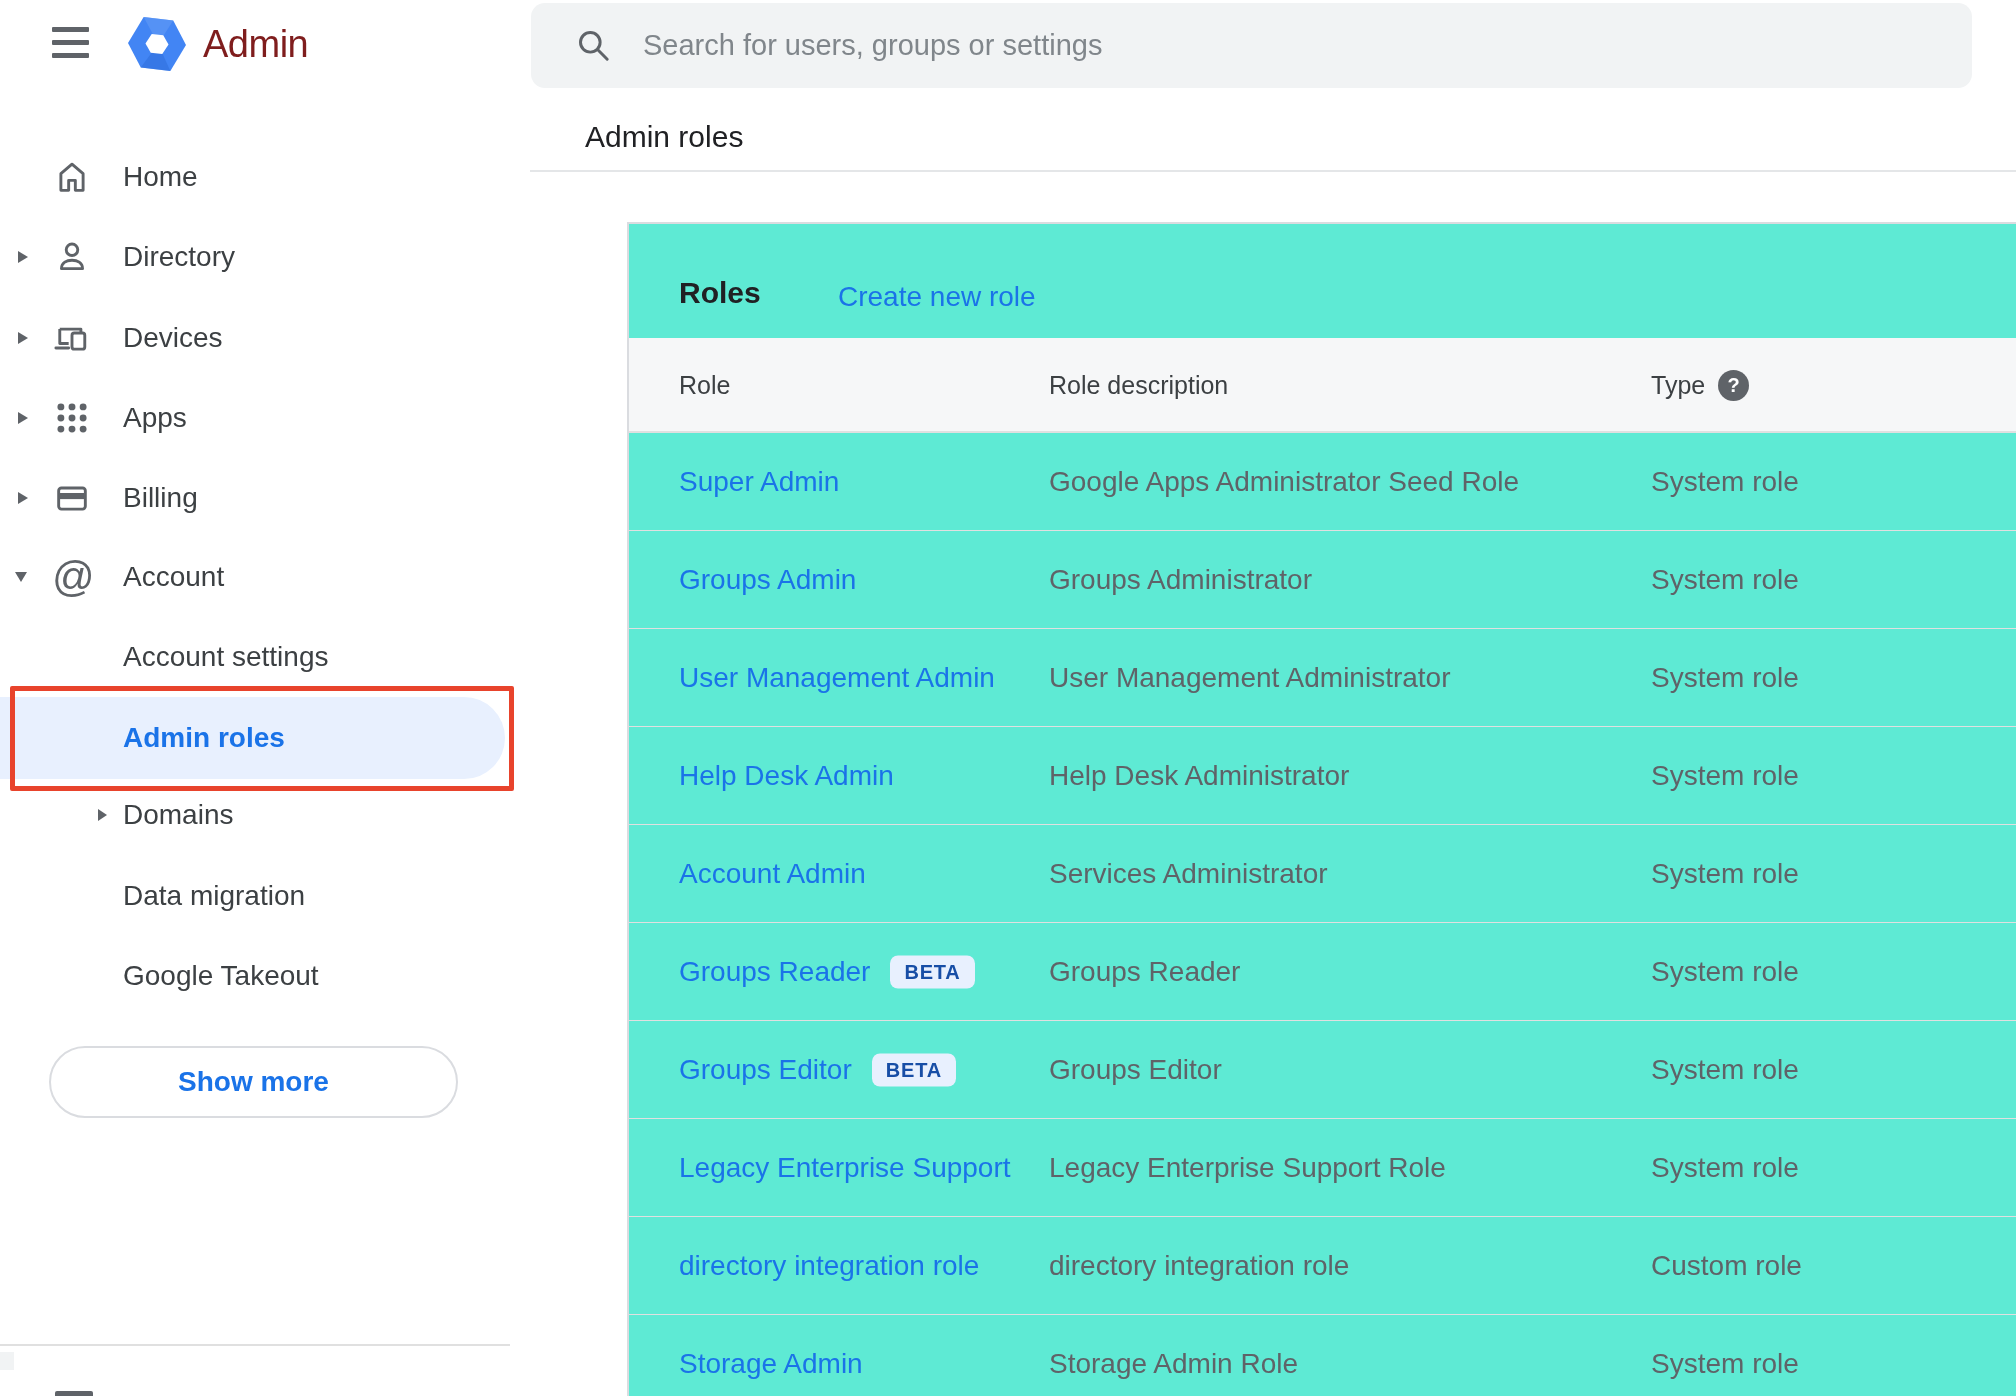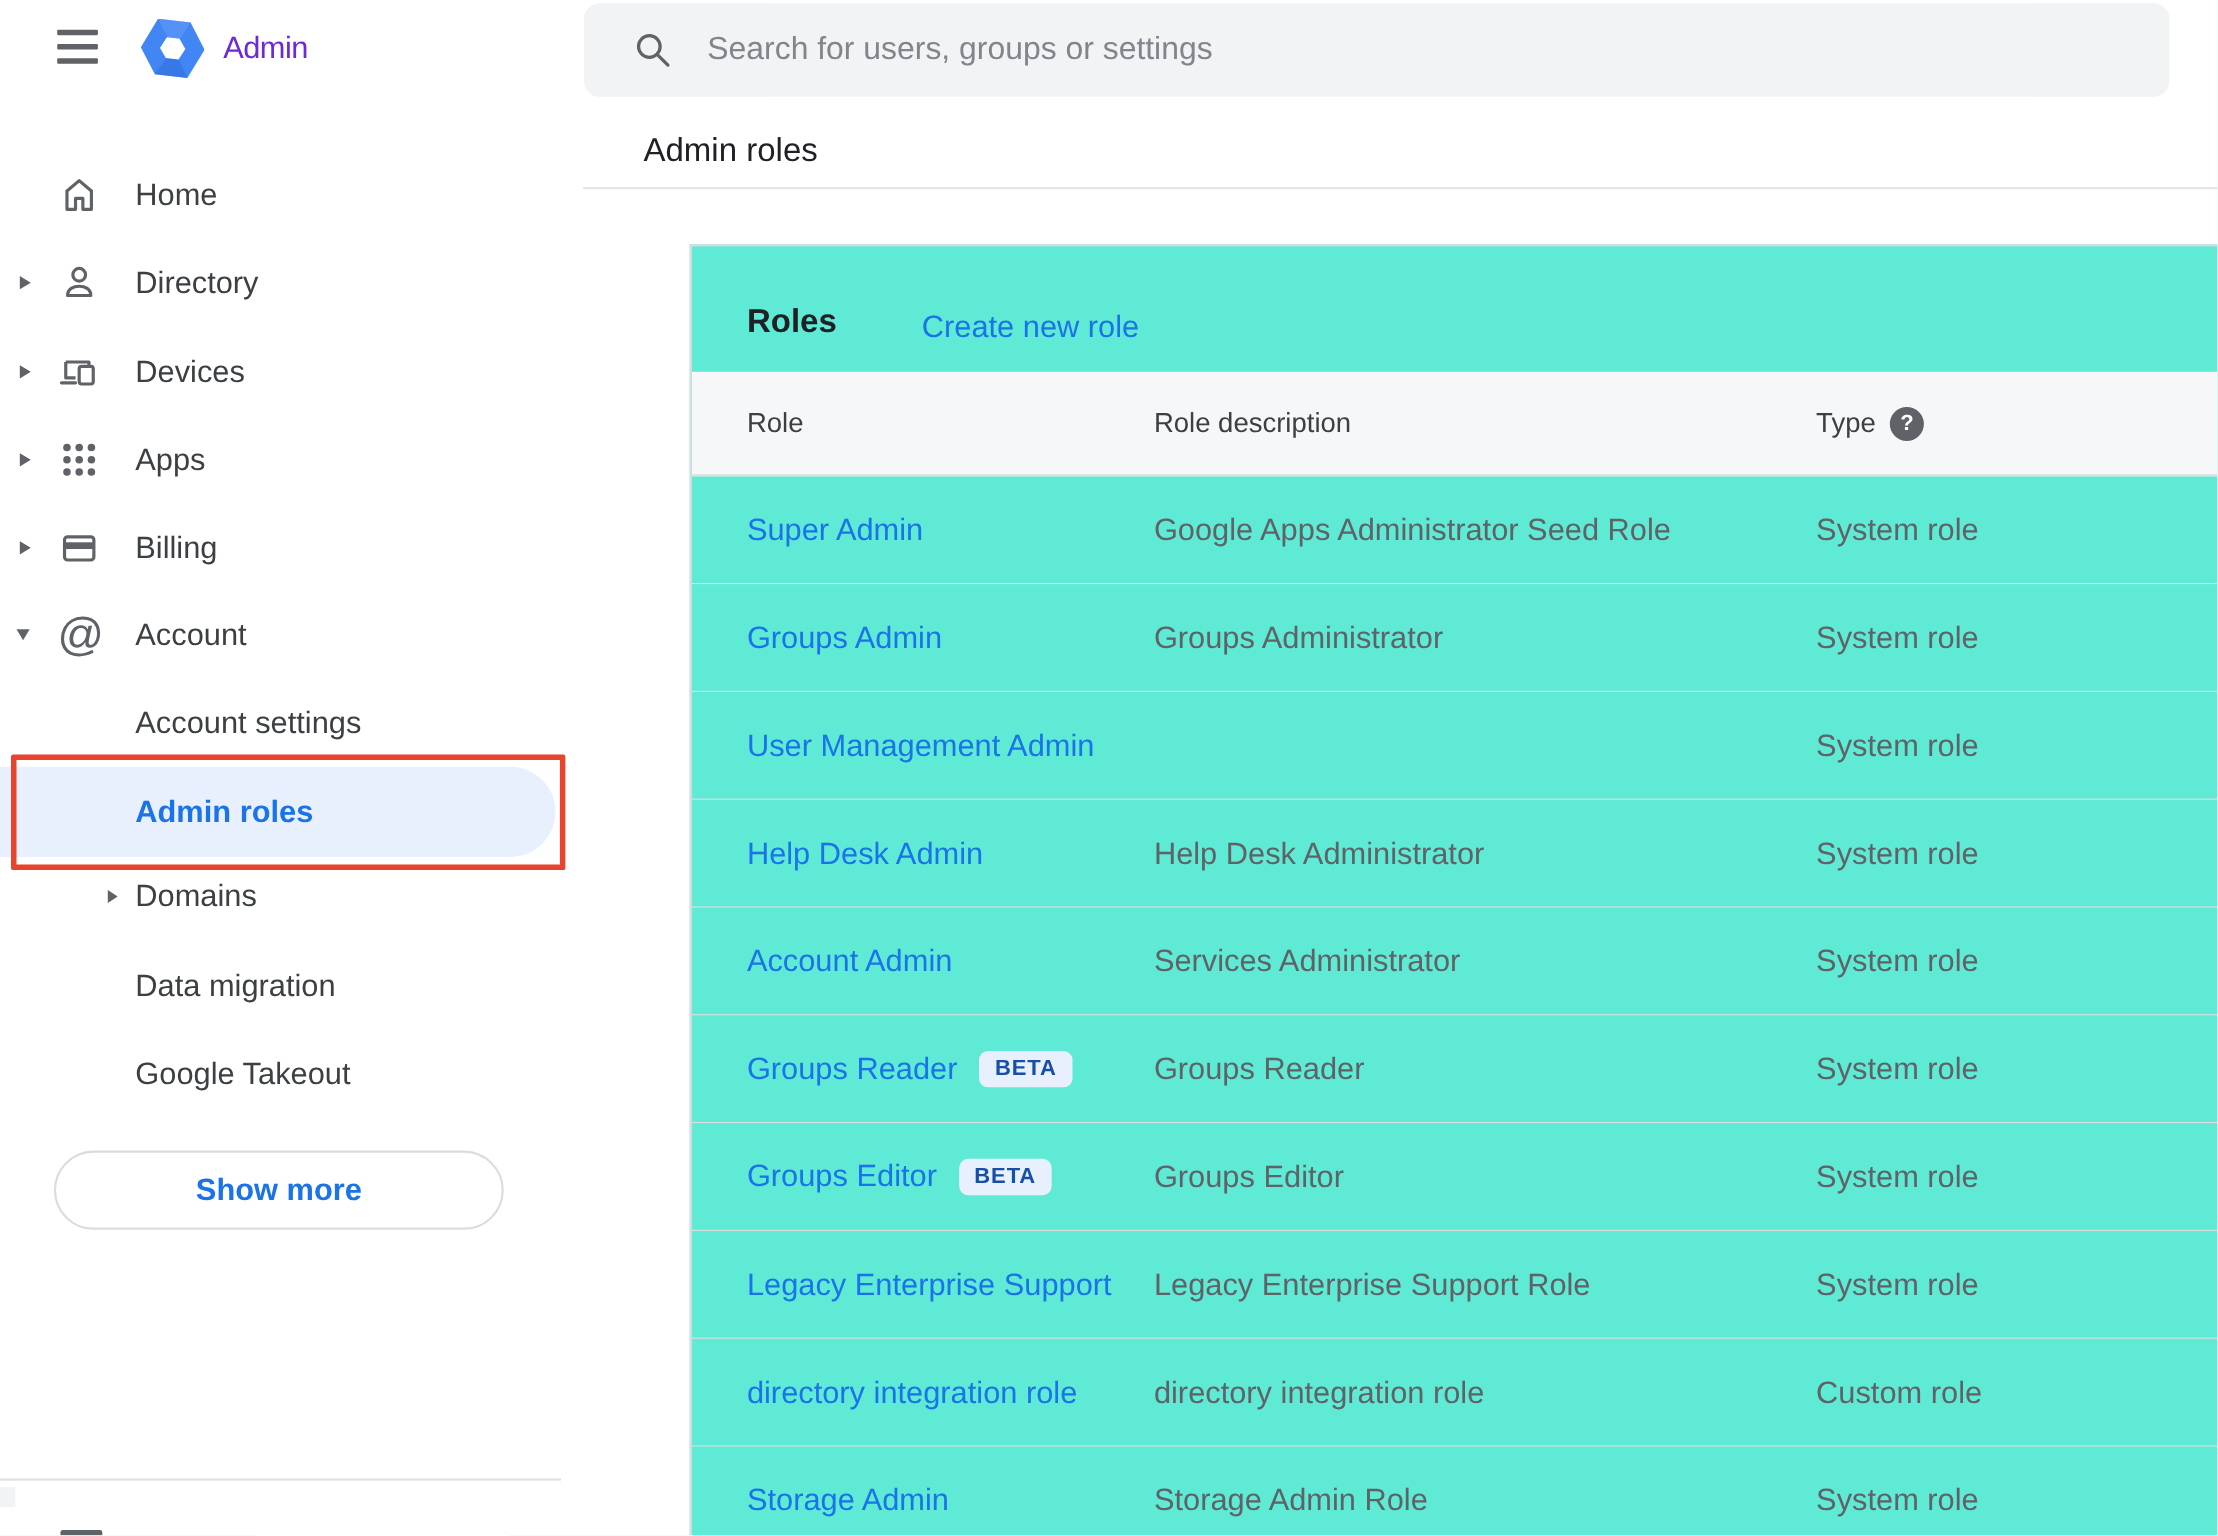--- a/index.html
+++ b/index.html
@@ -15,21 +15,21 @@
   .logo { position:absolute; left:128px; top:16px; height:56px; display:flex; align-items:center; cursor:pointer; }
   .hexwrap { position:relative; width:58px; height:56px; }
   .hex-outer { position:absolute; inset:0; background:#4285f4;
     clip-path:polygon(27% 2%, 78% 8%, 100% 52%, 73% 98%, 22% 92%, 0% 48%); }
   .hex-facet { position:absolute; inset:0; background:#669df6; opacity:.55;
     clip-path:polygon(27% 2%, 78% 8%, 52% 50%); }
   .hex-facet2 { position:absolute; inset:0; background:#2b6bd8; opacity:.5;
     clip-path:polygon(52% 50%, 73% 98%, 22% 92%); }
   .hex-inner { position:absolute; left:17px; top:17px; width:24px; height:22px; background:#fff;
     clip-path:polygon(28% 4%, 76% 10%, 98% 52%, 72% 96%, 24% 90%, 2% 48%); }
-  .logo-text { margin-left:17px; font-size:28px; color:#6d28d9; letter-spacing:-0.5px; }
+  .logo-text { margin-left:17px; font-size:38px; color:#7f1d1d; letter-spacing:-0.5px; }
 
   
   .nav-item { position:absolute; left:0; width:530px; height:64px; cursor:pointer; }
   .nav-label { position:absolute; left:123px; top:50%; transform:translateY(-50%); font-size:28px; color:#3c4043; white-space:nowrap; }
   .nav-icon { position:absolute; left:52px; top:50%; transform:translateY(-50%); width:40px; height:40px; }
   .arrow-right { position:absolute; left:18px; top:50%; transform:translateY(-50%); width:0; height:0;
     border-left:10px solid #5f6368; border-top:6.5px solid transparent; border-bottom:6.5px solid transparent; }
   .arrow-down { position:absolute; left:15px; top:50%; transform:translateY(-50%); width:0; height:0;
     border-top:10px solid #5f6368; border-left:6.5px solid transparent; border-right:6.5px solid transparent; }
   .sub-item { position:absolute; left:0; width:530px; height:56px; cursor:pointer; }
@@ -239,20 +239,21 @@
             <span class="role-link">Groups Admin</span>
           </span>
         <span class="cell-desc">Groups Administrator</span>
         <span class="cell-type">System role</span>
       </div>
 
       <div class="trow">
         <span class="cell-role">
             <span class="role-link">User Management Admin</span>
           </span>
+        <span class="cell-desc">User Management Administrator</span>
         <span class="cell-type">System role</span>
       </div>
 
       <div class="trow">
         <span class="cell-role">
             <span class="role-link">Help Desk Admin</span>
           </span>
         <span class="cell-desc">Help Desk Administrator</span>
         <span class="cell-type">System role</span>
       </div>

